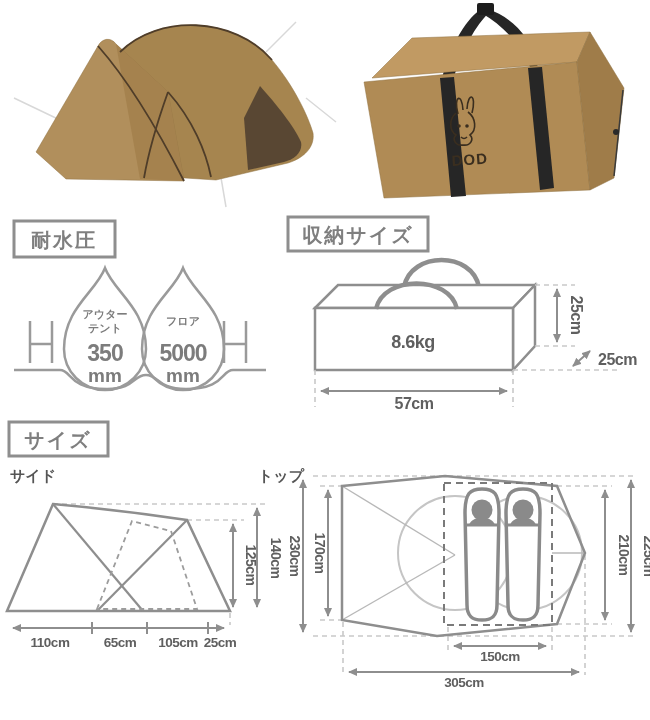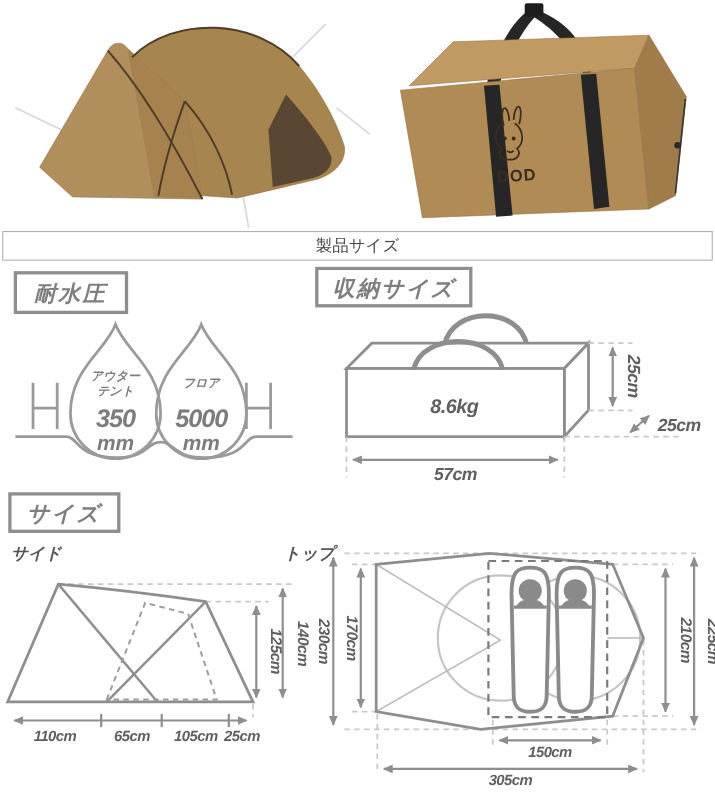--- a/index.html
+++ b/index.html
@@ -4,21 +4,21 @@
 <style>
   html,body{margin:0;padding:0;background:#fff;}
   #page{width:650px;height:720px;position:relative;background:#fff;overflow:hidden;
         font-family:"Liberation Sans","DejaVu Sans",sans-serif;}
   #photos{height:210px;display:flex;align-items:flex-start;}
   #photos svg{display:block;}
   #tent-art{margin-left:8px;}
   #bag-art{margin-left:4px;}
   #section-bar{margin:0 2px;height:25px;border:1px solid #b0b0b0;background:#fff;
         text-align:center;line-height:25px;font-size:15px;color:#4a4a4a;}
-  #spec{position:relative;height:483px;font-style:italic;}
+  #spec{position:relative;height:483px;}
   .abs{position:absolute;}
   svg text{font-family:"Liberation Sans","DejaVu Sans",sans-serif;}
   .dimtxt{font-weight:bold;fill:#5f5f5f;letter-spacing:-0.5px;}
   .jpbox{font-weight:bold;fill:#7f7f7f;letter-spacing:2px;}
   .jpsmall{font-weight:bold;fill:#555555;}
   .droptxt{fill:#7c7c7c;font-weight:bold;}
 </style>
 </head>
 <body>
 
@@ -70,23 +70,20 @@
         <path d="M125,109 C126,91 135,94 130,113"></path>
         <path d="M114,113 C107,119 107,130 114,135 C110,139 113,146 121,145 C129,146 132,139 128,135 C135,130 134,118 126,112"></path>
         <circle cx="117" cy="126" r="1" fill="#3a2e1f"></circle>
         <circle cx="125" cy="126" r="1" fill="#3a2e1f"></circle>
         <path d="M119,137 C121,139 123,139 125,137"></path>
       </g>
       <text x="110" y="166" font-size="15" font-weight="bold" fill="#3a2e1f" transform="rotate(-4 110 166)" letter-spacing="1">DOD</text>
     </svg>
   </div>
 
-  <div id="section-bar">
-    <span>製品サイズ</span>
-  </div>
 
   <div id="spec">
 
     <svg class="abs" style="left:0;top:5px" width="280" height="198" viewBox="0 0 280 198">
       <defs>
         <marker id="ah-end" markerWidth="10" markerHeight="9" refX="8" refY="4" orient="auto-start-reverse" markerUnits="userSpaceOnUse">
           <path d="M0,0 L9,4 L0,8 Z" fill="#8e8e8e"></path>
         </marker>
       </defs>
       <g>

